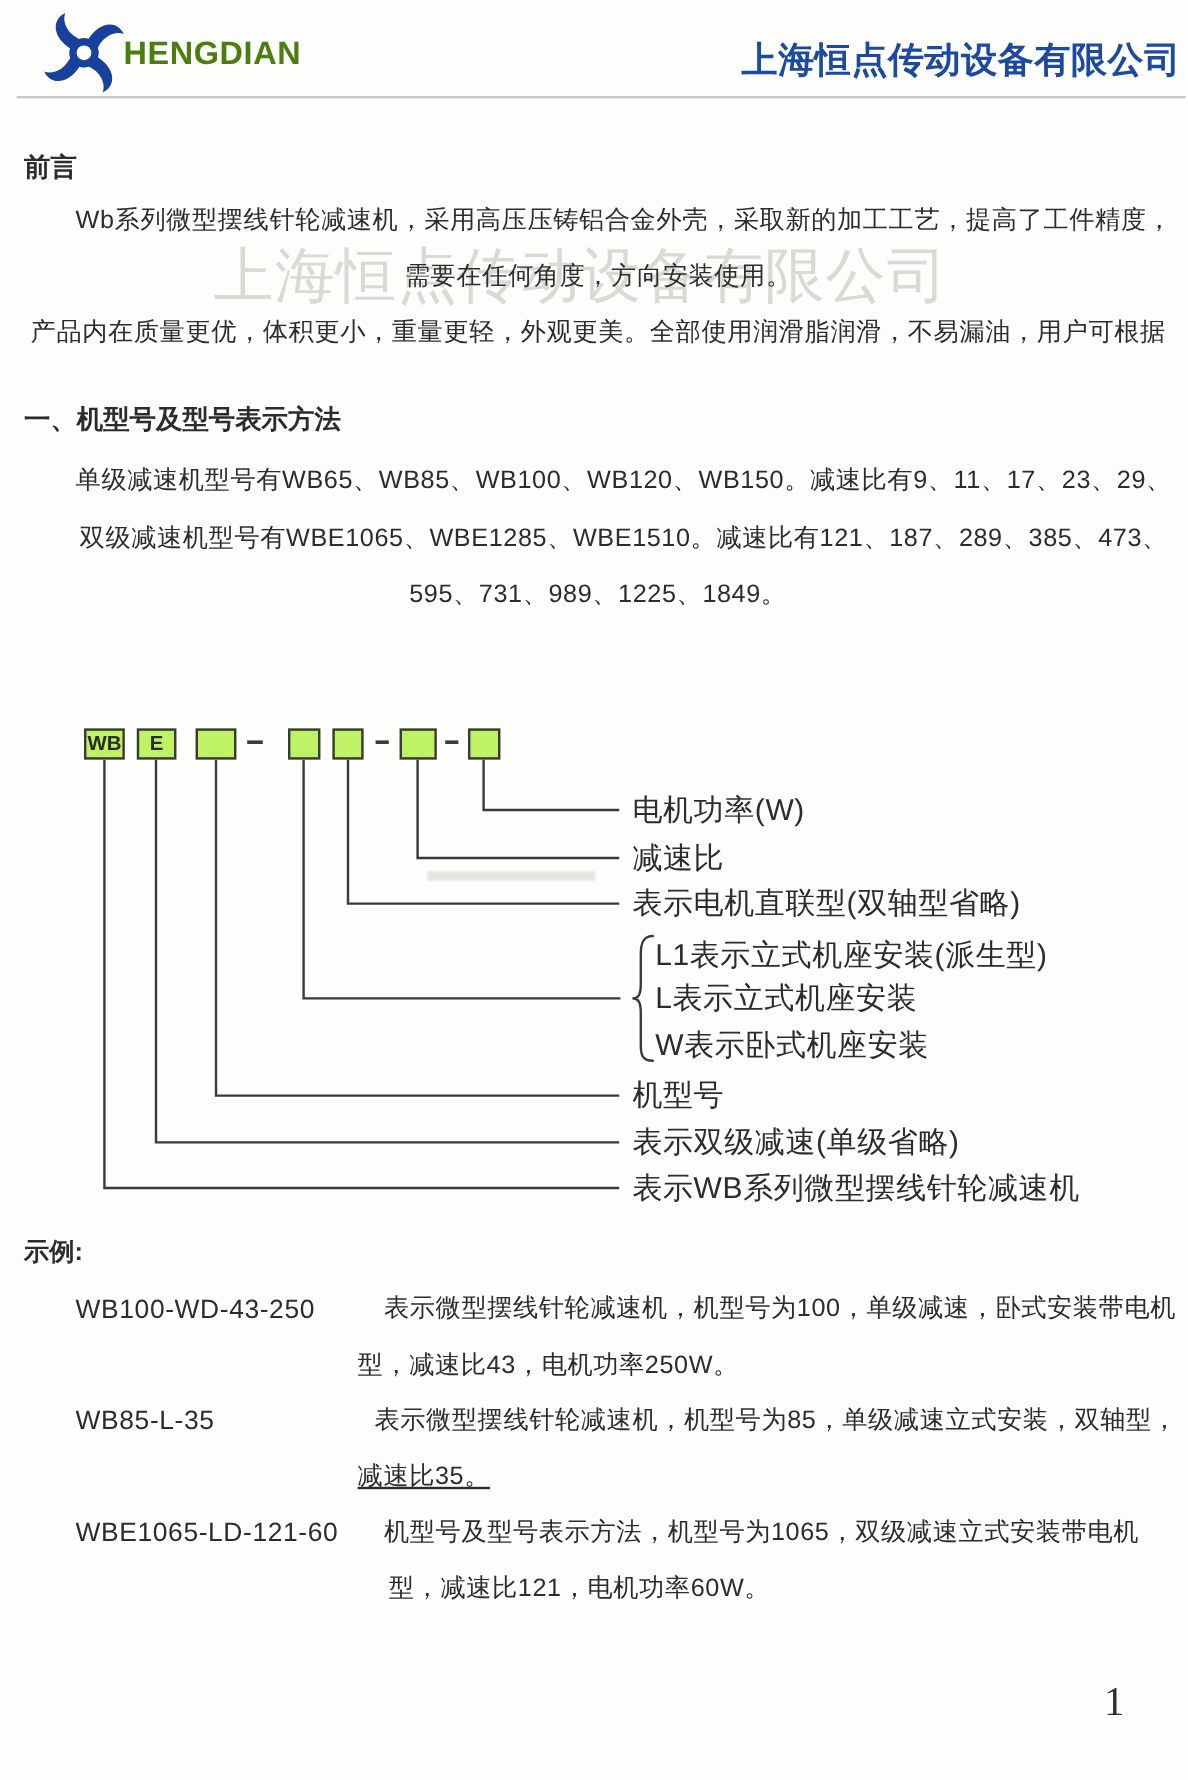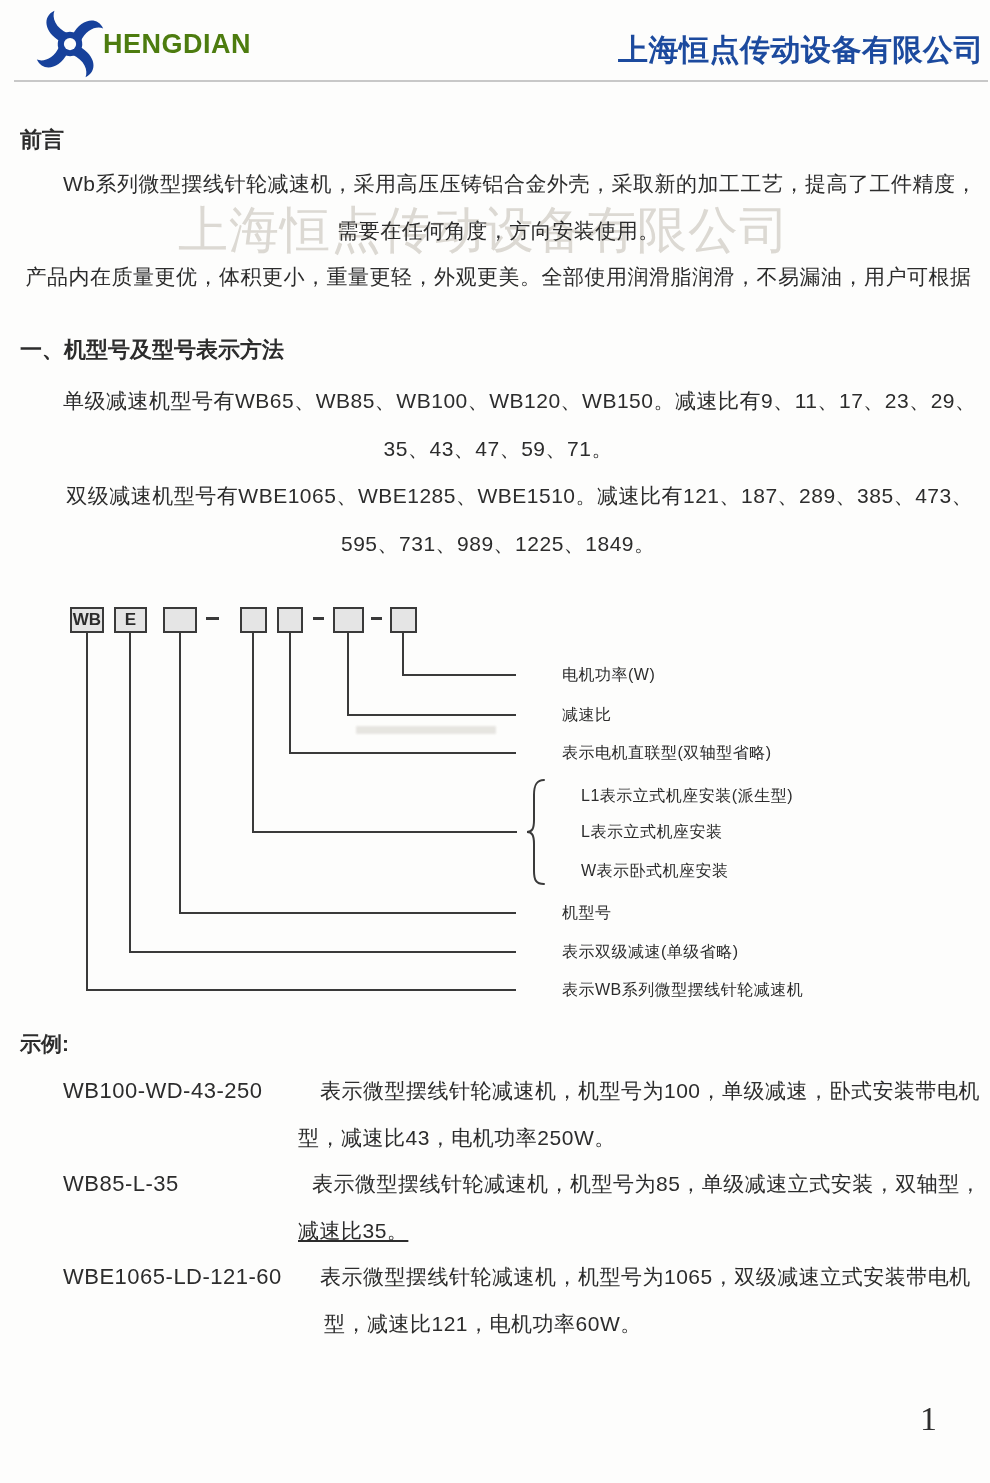--- a/index.html
+++ b/index.html
@@ -50,26 +50,26 @@
   .preface-block{left:20px;top:161px;}
   .heading-preface{left:20px;top:127px;}
   .heading-section{left:20px;top:337px;}
   .section-block{left:20px;top:377px;}
   
   .diagram-svg{left:0;top:0;width:560px;height:1010px;z-index:1;}
   .code-box{
     position:absolute;top:607px;height:26px;
     border:2px solid #3a3a3a;box-sizing:border-box;
     font-size:17px;font-weight:600;text-align:center;line-height:22px;
-    background:#e5e5e5;z-index:2;color:#2c2c2c;
+    background:#bef264;z-index:2;color:#2c2c2c;
   }
   .dash-sep{position:absolute;top:617px;height:3px;background:#3a3a3a;z-index:2;}
   .diag-label{
     position:absolute;left:527px;
-    font-size:16px;line-height:26px;letter-spacing:0.5px;white-space:nowrap;z-index:2;margin-left:35px;
+    font-size:25px;line-height:26px;letter-spacing:0.5px;white-space:nowrap;z-index:2;
   }
   .diag-label.bracketed{left:546px;}
   
   .heading-examples{left:20px;top:1031px;font-size:21px;}
   .examples-block{left:0;top:1068px;width:919px;z-index:1;}
   .ex-line{position:relative;height:46.5px;line-height:46.5px;font-size:21px;letter-spacing:0.5px;}
   .ex-line span{position:absolute;top:0;white-space:nowrap;}
   .ex-code{font-size:22px;letter-spacing:0.5px;}
   
   .page-number{
@@ -104,21 +104,20 @@
 <div class="abs h-cn heading-preface">前言</div>
 <div class="abs body-lines preface-block">
   <div class="indent">Wb系列微型摆线针轮减速机，采用高压压铸铝合金外壳，采取新的加工工艺，提高了工件精度，</div>
   <div>需要在任何角度，方向安装使用。</div>
   <div>产品内在质量更优，体积更小，重量更轻，外观更美。全部使用润滑脂润滑，不易漏油，用户可根据</div>
 </div>
 
 <div class="abs h-cn heading-section">一、机型号及型号表示方法</div>
 <div class="abs body-lines s1 section-block">
   <div class="indent">单级减速机型号有WB65、WB85、WB100、WB120、WB150。减速比有9、11、17、23、29、</div>
-  <div>35、43、47、59、71。</div>
   <div class="indent">双级减速机型号有WBE1065、WBE1285、WBE1510。减速比有121、187、289、385、473、</div>
   <div>595、731、989、1225、1849。</div>
 </div>
 
 <svg class="abs diagram-svg" viewBox="0 0 560 1010" fill="none" stroke="#3a3a3a" stroke-width="2">
   <path d="M87,633 V990 H516"></path>
   <path d="M130,633 V952 H516"></path>
   <path d="M180,633 V913 H516"></path>
   <path d="M253,633 V832 H517"></path>
   <path d="M290,633 V753 H516"></path>
@@ -159,20 +158,20 @@
   </div>
   <div class="ex-line">
     <span class="ex-code" style="left:63px;">WB85-L-35</span>
     <span style="left:312px;">表示微型摆线针轮减速机，机型号为85，单级减速立式安装，双轴型，</span>
   </div>
   <div class="ex-line">
     <span style="left:298px;text-decoration:underline;">减速比35。</span>
   </div>
   <div class="ex-line">
     <span class="ex-code" style="left:63px;">WBE1065-LD-121-60</span>
-    <span style="left:320px;">表示微型摆线针轮减速机，机型号为1065，双级减速立式安装带电机</span>
+    <span style="left:320px;">机型号及型号表示方法，机型号为1065，双级减速立式安装带电机</span>
   </div>
   <div class="ex-line">
     <span style="left:298px;margin-left:26px;">型，减速比121，电机功率60W。</span>
   </div>
 </div>
 
 <div class="abs page-number">1</div>
 
 </body></html>

